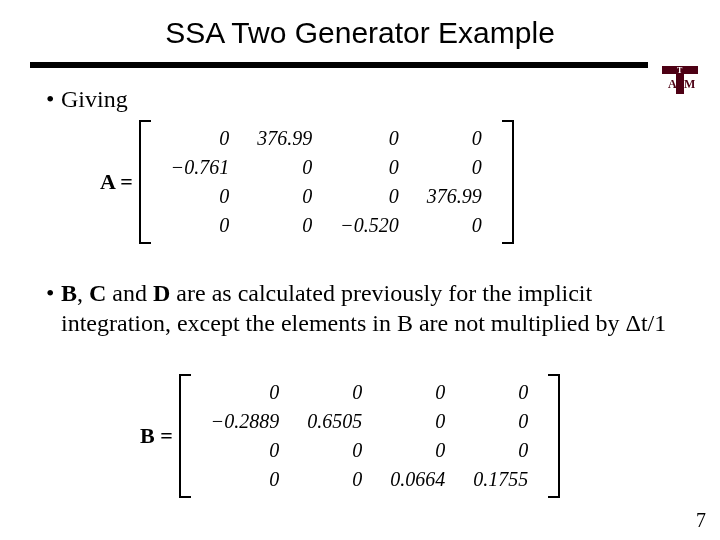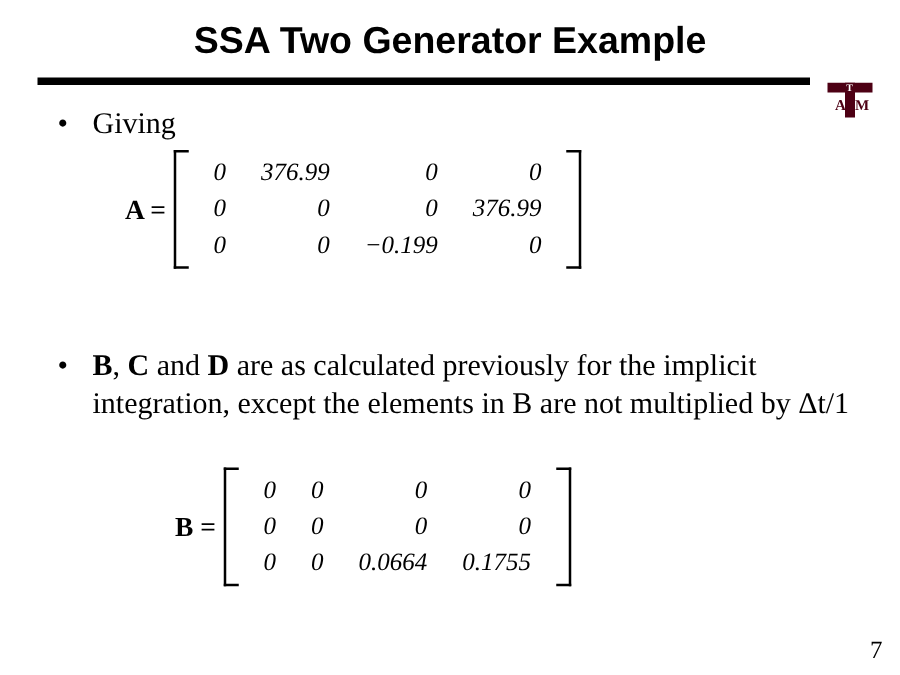--- a/index.html
+++ b/index.html
@@ -18,21 +18,21 @@
     height: 540px;
     box-sizing: border-box;
   }
   .title {
     position: absolute;
     top: 16px;
     left: 0;
     width: 720px;
     text-align: center;
     font-family: Arial, Helvetica, sans-serif;
-    font-weight: bold;
+    font-weight: normal;
     font-size: 30px;
     color: #000000;
   }
   .rule {
     position: absolute;
     top: 62px;
     left: 30px;
     width: 618px;
     height: 6px;
     background: #000000;
@@ -49,21 +49,21 @@
     font-size: 24px;
     line-height: 1.25;
     color: #000000;
   }
   .bullet .dot {
     position: absolute;
     left: 0;
     top: 0;
   }
   .bullet .btxt {
-    margin-left: 28px;
+    margin-left: 15px;
     display: block;
   }
   .bold { font-weight: bold; }
   .matrix-wrap {
     position: absolute;
     display: flex;
     align-items: center;
   }
   .mlabel {
     font-weight: bold;
@@ -136,29 +136,35 @@
     <span class="bracket left"></span>
     <table class="matrix">
       <tbody>
           <tr>
         <td>0</td>
         <td>376.99</td>
         <td>0</td>
         <td>0</td>
       </tr>
       <tr>
+        <td>−0.761</td>
+        <td>0</td>
+        <td>0</td>
+        <td>0</td>
+      </tr>
+      <tr>
         <td>0</td>
         <td>0</td>
         <td>0</td>
         <td>376.99</td>
       </tr>
       <tr>
         <td>0</td>
         <td>0</td>
-        <td>−0.199</td>
+        <td>−0.520</td>
         <td>0</td>
       </tr>
     </tbody>
       </table>
     <span class="bracket right"></span>
   </div>
 
   <div class="bullet" style="top:278px; left:46px; width:640px;">
     <span class="dot">•</span>
     <span class="btxt">
@@ -171,20 +177,26 @@
     <span class="bracket left"></span>
     <table class="matrix">
       <tbody>
           <tr>
         <td>0</td>
         <td>0</td>
         <td>0</td>
         <td>0</td>
       </tr>
       <tr>
+        <td>−0.2889</td>
+        <td>0.6505</td>
+        <td>0</td>
+        <td>0</td>
+      </tr>
+      <tr>
         <td>0</td>
         <td>0</td>
         <td>0</td>
         <td>0</td>
       </tr>
       <tr>
         <td>0</td>
         <td>0</td>
         <td>0.0664</td>
         <td>0.1755</td>

